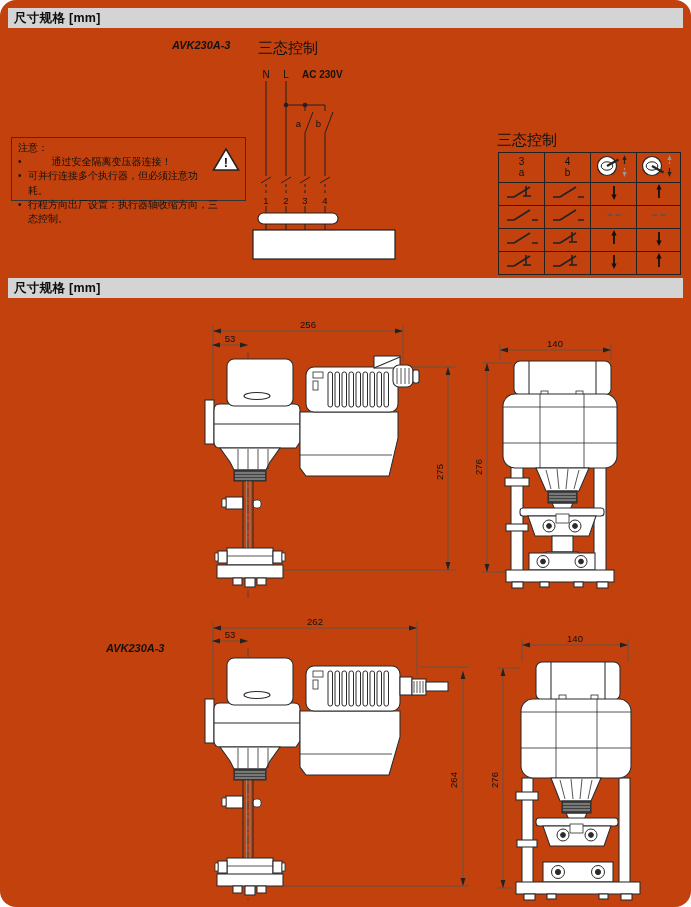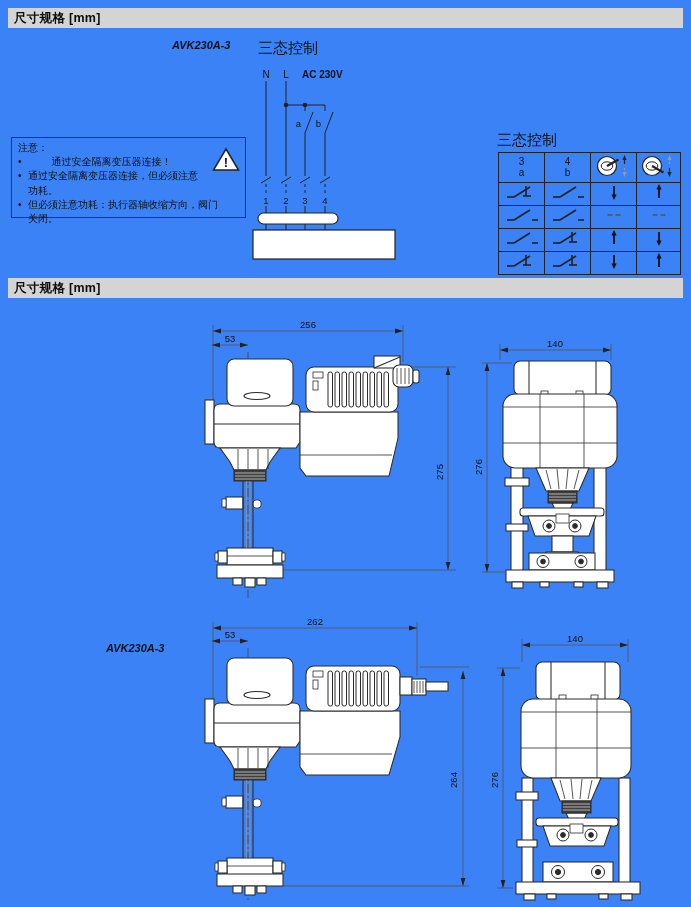--- a/index.html
+++ b/index.html
@@ -1,24 +1,24 @@
 <!DOCTYPE html>
 <html><head>
 <meta charset="utf-8">
 <style>
   html,body{margin:0;padding:0;background:#fff;}
-  #page{position:relative;width:691px;height:907px;background:#3b82f6;overflow:hidden;
-        font-family:"Liberation Sans",sans-serif;color:#111;}
+  #page{position:relative;width:691px;height:907px;background:#c2410c;overflow:hidden;
+        font-family:"Liberation Sans",sans-serif;color:#111;border-radius:16px;}
   .hdrbar{position:absolute;left:8px;width:675px;height:20px;background:#d4d4d4;
           display:flex;align-items:center;padding-left:6px;box-sizing:border-box;
           font-size:12.5px;font-weight:bold;color:#0d0d0d;letter-spacing:.3px;}
   .lbl{position:absolute;font-size:11px;font-weight:bold;font-style:italic;}
   .lbl-reg{position:absolute;font-size:15px;}
   
-  #notebox{position:absolute;left:11px;top:137px;width:235px;height:81px;
+  #notebox{position:absolute;left:11px;top:137px;width:235px;height:64px;
            border:1px solid #333;box-sizing:border-box;padding:3px 16px 2px 6px;
            font-size:10px;line-height:1.42;}
   #notebox .nrow{display:flex;}
   #notebox .marker{width:10px;flex:0 0 10px;}
   #notebox .ntxt{flex:1;padding-right:26px;}
   #notebox .ntxt.first{padding-right:34px;text-align:center;}
   #warntri{position:absolute;right:5px;top:9px;}
   
   #ctltable{position:absolute;left:498px;top:152px;border-collapse:collapse;table-layout:fixed;}
   #ctltable td{border:1px solid #222;padding:0;text-align:center;vertical-align:middle;}
@@ -87,25 +87,25 @@
   </svg>
 
   <div id="notebox">
     <div>注意：</div>
     <div class="nrow">
       <span class="marker">•</span>
       <span class="ntxt first">通过安全隔离变压器连接！</span>
     </div>
     <div class="nrow">
       <span class="marker">•</span>
-      <span class="ntxt">通过安全隔离变压器连接，但必须注意功耗。</span>
+      <span class="ntxt">可并行连接多个执行器，但必须注意功耗。</span>
     </div>
     <div class="nrow">
       <span class="marker">•</span>
-      <span class="ntxt" style="padding-right:4px;">但必须注意功耗：执行器轴收缩方向，阀门关闭。</span>
+      <span class="ntxt" style="padding-right:4px;">行程方向出厂设置：执行器轴收缩方向，三态控制。</span>
     </div>
     <svg id="warntri" width="28" height="25" viewBox="0 0 28 25">
       <path d="M14,2 L26.5,23 H1.5 Z" fill="#fff" stroke="#222" stroke-width="1.5"></path>
       <text x="14" y="20" text-anchor="middle" font-size="13" font-weight="bold" fill="#111">!</text>
     </svg>
   </div>
 
   <div class="lbl-reg" style="left:497px;top:131px;">三态控制</div>
   <table id="ctltable">
     <tbody>

